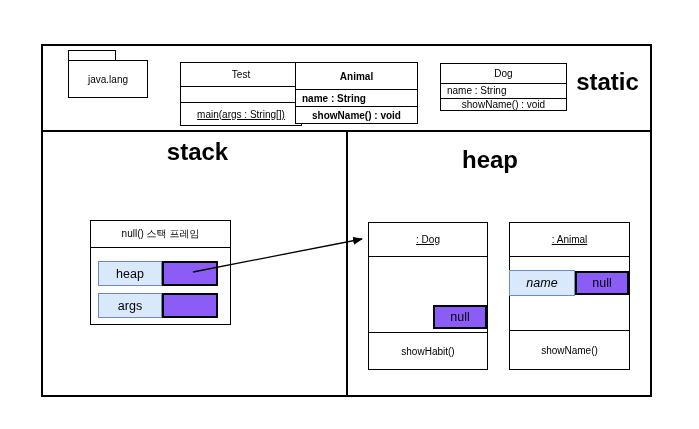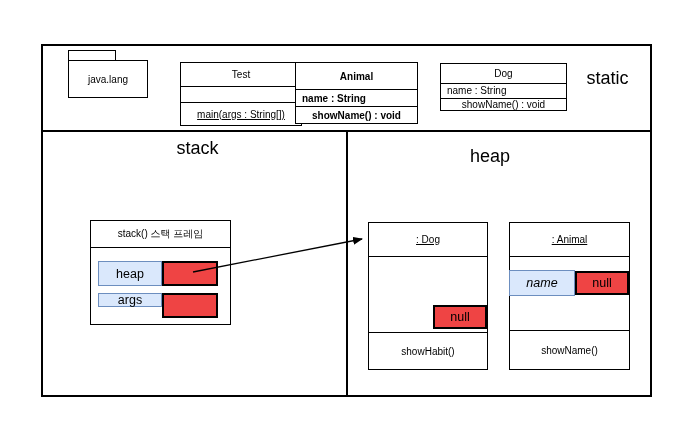--- a/index.html
+++ b/index.html
@@ -5,29 +5,29 @@
   html,body{margin:0;padding:0;background:#fff;}
   *{box-sizing:border-box;}
   .canvas{
     position:relative;width:699px;height:429px;background:#fff;
     font-family:"Liberation Sans",sans-serif;color:#000;overflow:hidden;
   }
   .abs{position:absolute;}
   .outer{border:2px solid #000;background:transparent;}
   .hline{background:#000;height:2px;}
   .vline{background:#000;width:2px;}
-  .region-label{font-weight:normal;font-size:18px;text-align:center;}
+  .region-label{font-weight:bold;font-size:24px;text-align:center;}
   .box{border:1.5px solid #000;background:#fff;display:flex;flex-direction:column;}
   .sec{display:flex;align-items:center;justify-content:center;font-size:10px;}
   .sec.topline{border-top:1.5px solid #000;}
   .sec.left{justify-content:flex-start;padding-left:6px;}
   .u{text-decoration:underline;}
   .cell{position:absolute;display:flex;align-items:center;justify-content:center;font-size:12.5px;}
   .var-name{background:#dae8fc;border:1px solid #6c8ebf;}
-  .var-value{background:#ef4444;border:2px solid #000;}
+  .var-value{background:#8b5cf6;border:2px solid #000;}
   .foldertab{border:1.5px solid #000;background:#fff;}
   svg.overlay{position:absolute;left:0;top:0;pointer-events:none;}
 </style>
 </head>
 <body>
 
 <div class="canvas">
 
   <div class="abs outer" style="left:41px;top:44px;width:611px;height:353px;"></div>
 
@@ -56,25 +56,25 @@
     <div class="sec topline" style="flex:1;">showName() : void</div>
   </div>
 
   <div class="abs box" style="left:440px;top:63px;width:127px;height:48px;">
     <div class="sec" style="height:23px;">Dog</div>
     <div class="sec topline left" style="height:19px;">name : String</div>
     <div class="sec topline" style="flex:1;">showName() : void</div>
   </div>
 
   <div class="abs box" style="left:90px;top:220px;width:141px;height:105px;">
-    <div class="sec" style="height:27px;border-bottom:1.5px solid #000;">stack() 스택 프레임</div>
+    <div class="sec" style="height:27px;border-bottom:1.5px solid #000;">null() 스택 프레임</div>
   </div>
   <div class="cell var-name" style="left: 98px; top: 261px; width: 64px; height: 25px; background: rgb(218, 232, 252); border-color: rgb(108, 142, 191);">heap</div>
   <div class="cell var-value" style="left:162px;top:261px;width:56px;height:25px;"></div>
-  <div class="cell var-name" style="left: 98px; top: 293px; width: 64px; height: 14px; background: rgb(218, 232, 252); border-color: rgb(108, 142, 191);">args</div>
+  <div class="cell var-name" style="left: 98px; top: 293px; width: 64px; height: 25px; background: rgb(218, 232, 252); border-color: rgb(108, 142, 191);">args</div>
   <div class="cell var-value" style="left:162px;top:293px;width:56px;height:25px;"></div>
 
   <div class="abs box" style="left:368px;top:222px;width:120px;height:148px;">
     <div class="sec u" style="height:33px;">: Dog</div>
     <div class="sec topline" style="flex:1;"></div>
     <div class="sec topline" style="height:37px;">showHabit()</div>
   </div>
   <div class="cell var-value" style="left:433px;top:305px;width:54px;height:24px;">null</div>
 
   <div class="abs box" style="left:509px;top:222px;width:121px;height:148px;">

